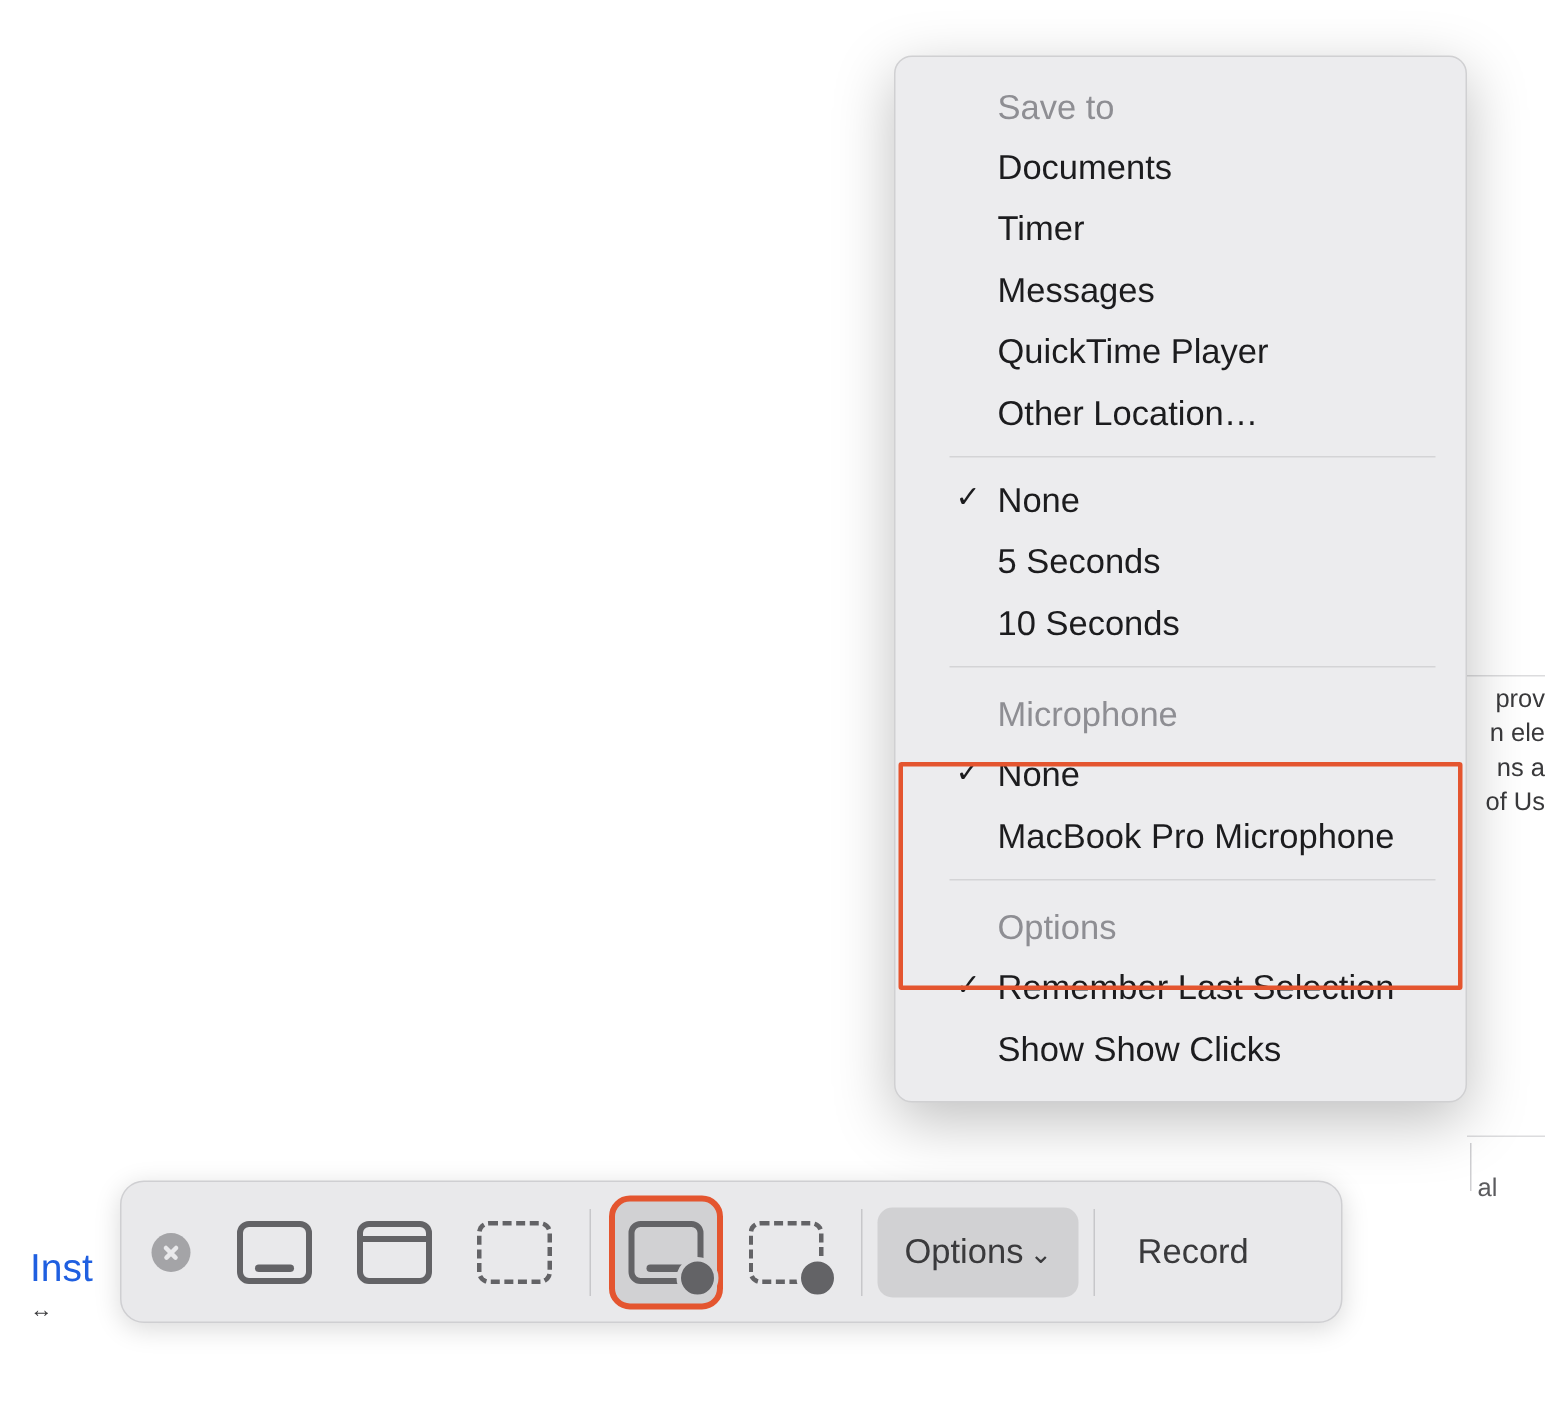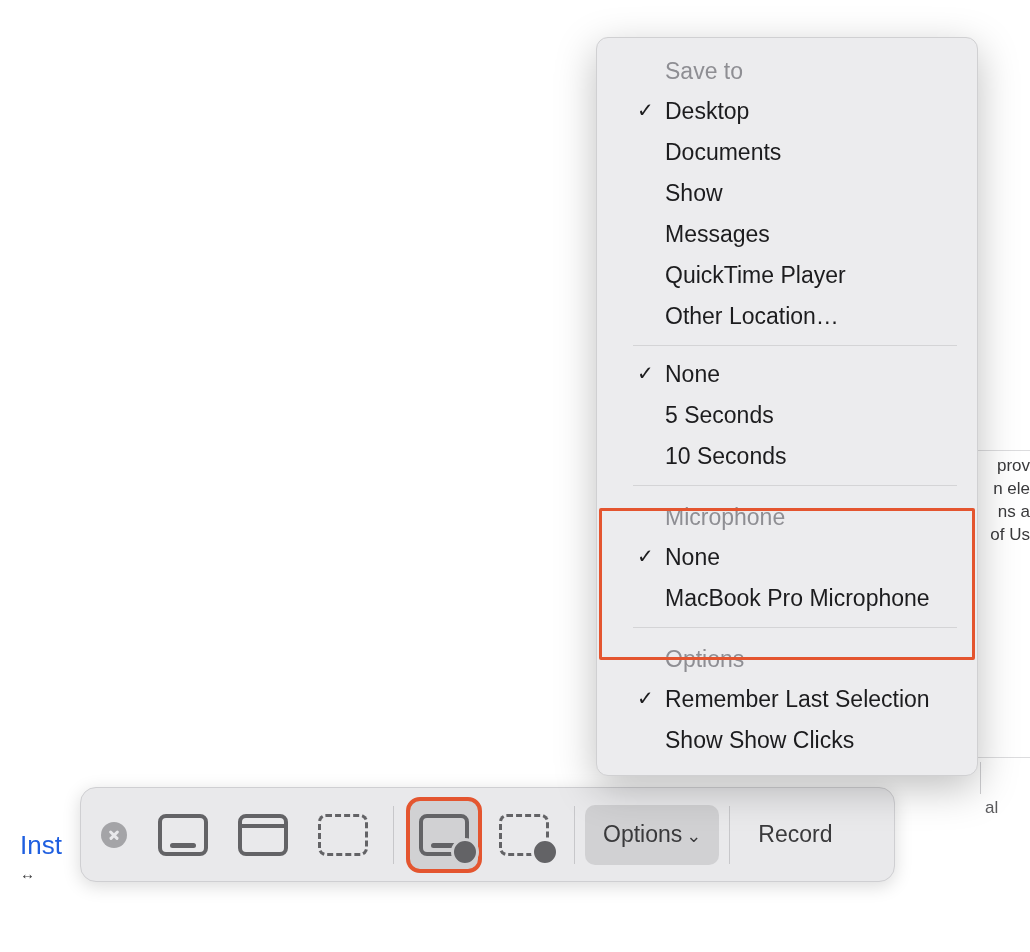--- a/index.html
+++ b/index.html
@@ -193,21 +193,21 @@
       width:48px;
       color:#3a3a3c;
       font-size:17px;
       line-height:1.35;
       white-space:pre-line;
       text-align:right;
     }
     .bg-fragment2{
       position:absolute;
       left:985px; top:782px;
-      font-size:17px; color:#5b5b5e;margin-top:16px;
+      font-size:17px; color:#5b5b5e;
     }
     .bg-hr{
       position:absolute;
       left:978px; top:450px;
       width:52px; height:1px; background:#dcdcde;
     }
     .bg-hr2{
       position:absolute;
       left:978px; top:757px;
       width:52px; height:1px; background:#dcdcde;
@@ -286,23 +286,22 @@
   <div class="vsep"></div>
 
   <div class="text-btn">
     <span>Record</span>
   </div>
 </div>
 
 <div class="menu">
 
   <div class="section-title">Save to</div>
-  <div class="item checked"><span>Desktop</span></div>
   <div class="item"><span>Documents</span></div>
-  <div class="item"><span>Show</span></div>
+  <div class="item"><span>Timer</span></div>
   <div class="item"><span>Messages</span></div>
   <div class="item"><span>QuickTime Player</span></div>
   <div class="item"><span>Other Location…</span></div>
 
   <hr>
 
   <div class="item checked"><span>None</span></div>
   <div class="item"><span>5 Seconds</span></div>
   <div class="item"><span>10 Seconds</span></div>
 

